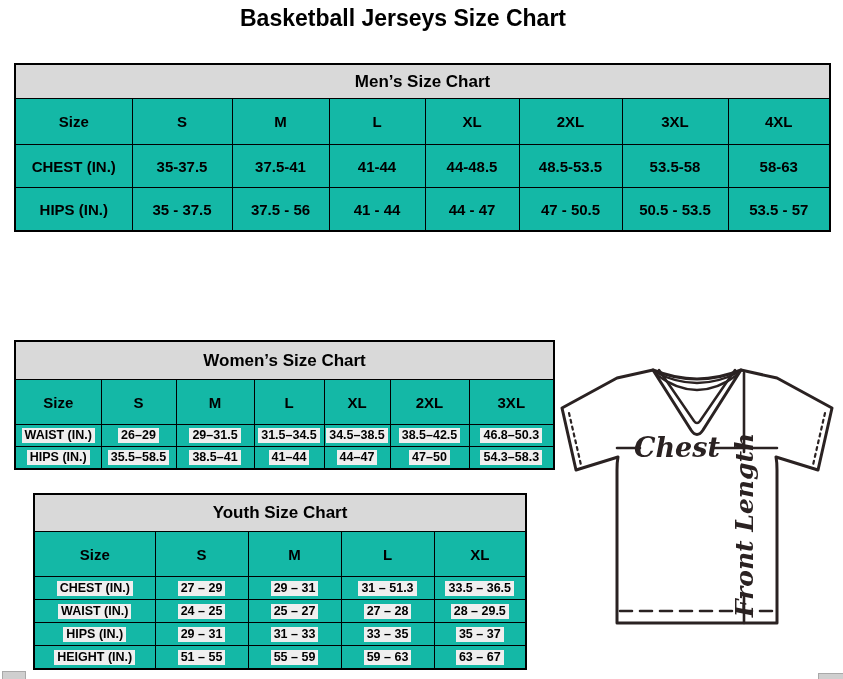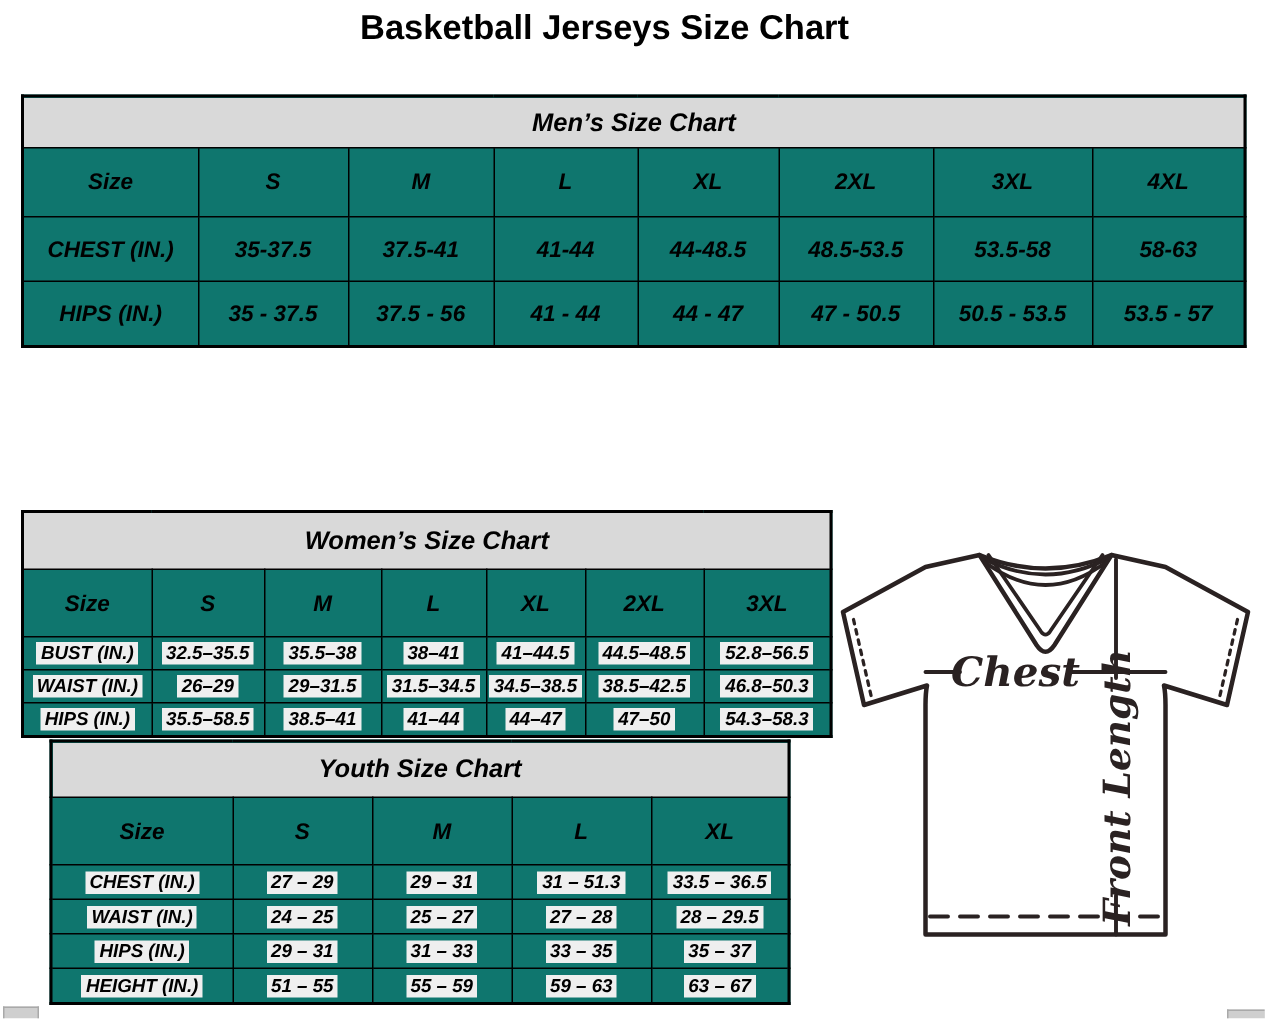--- a/index.html
+++ b/index.html
@@ -6,21 +6,21 @@
   .page{
     position:relative;width:843px;height:679px;background:#ffffff;overflow:hidden;
     font-family:"Liberation Sans",sans-serif;color:#000;padding-left:39px;
   }
   .title{
     position:absolute;left:0;top:5px;width:806px;text-align:center;
     font-size:23px;font-weight:700;
   }
   table.tbl{
     position:absolute;border-collapse:collapse;table-layout:fixed;
-    border:2px solid #000;background:#0f766e;font-style:italic;
+    border:2px solid #000;background:#14b8a6;
   }
   table.tbl th, table.tbl td{
     border:1px solid #000;text-align:center;vertical-align:middle;
     font-weight:700;padding:0;white-space:nowrap;overflow:hidden;
   }
   tr.band th{background:#d9d9d9;font-size:17px;}
   .men{left:14px;top:63px;width:815px;}
   .men tr.band th{height:33px;}
   .men tr.head th{height:45px;font-size:15px;}
   .men tr.data td{height:42px;font-size:15px;}
@@ -114,29 +114,20 @@
     <tr class="head">
       <th>Size</th>
       <th>S</th>
       <th>M</th>
       <th>L</th>
       <th>XL</th>
       <th>2XL</th>
       <th>3XL</th>
     </tr>
     <tr class="data">
-      <td><span class="hl">BUST (IN.)</span></td>
-      <td><span class="hl">32.5–35.5</span></td>
-      <td><span class="hl">35.5–38</span></td>
-      <td><span class="hl">38–41</span></td>
-      <td><span class="hl">41–44.5</span></td>
-      <td><span class="hl">44.5–48.5</span></td>
-      <td><span class="hl">52.8–56.5</span></td>
-    </tr>
-    <tr class="data">
       <td><span class="hl">WAIST (IN.)</span></td>
       <td><span class="hl">26–29</span></td>
       <td><span class="hl">29–31.5</span></td>
       <td><span class="hl">31.5–34.5</span></td>
       <td><span class="hl">34.5–38.5</span></td>
       <td><span class="hl">38.5–42.5</span></td>
       <td><span class="hl">46.8–50.3</span></td>
     </tr>
     <tr class="data">
       <td><span class="hl">HIPS (IN.)</span></td>

